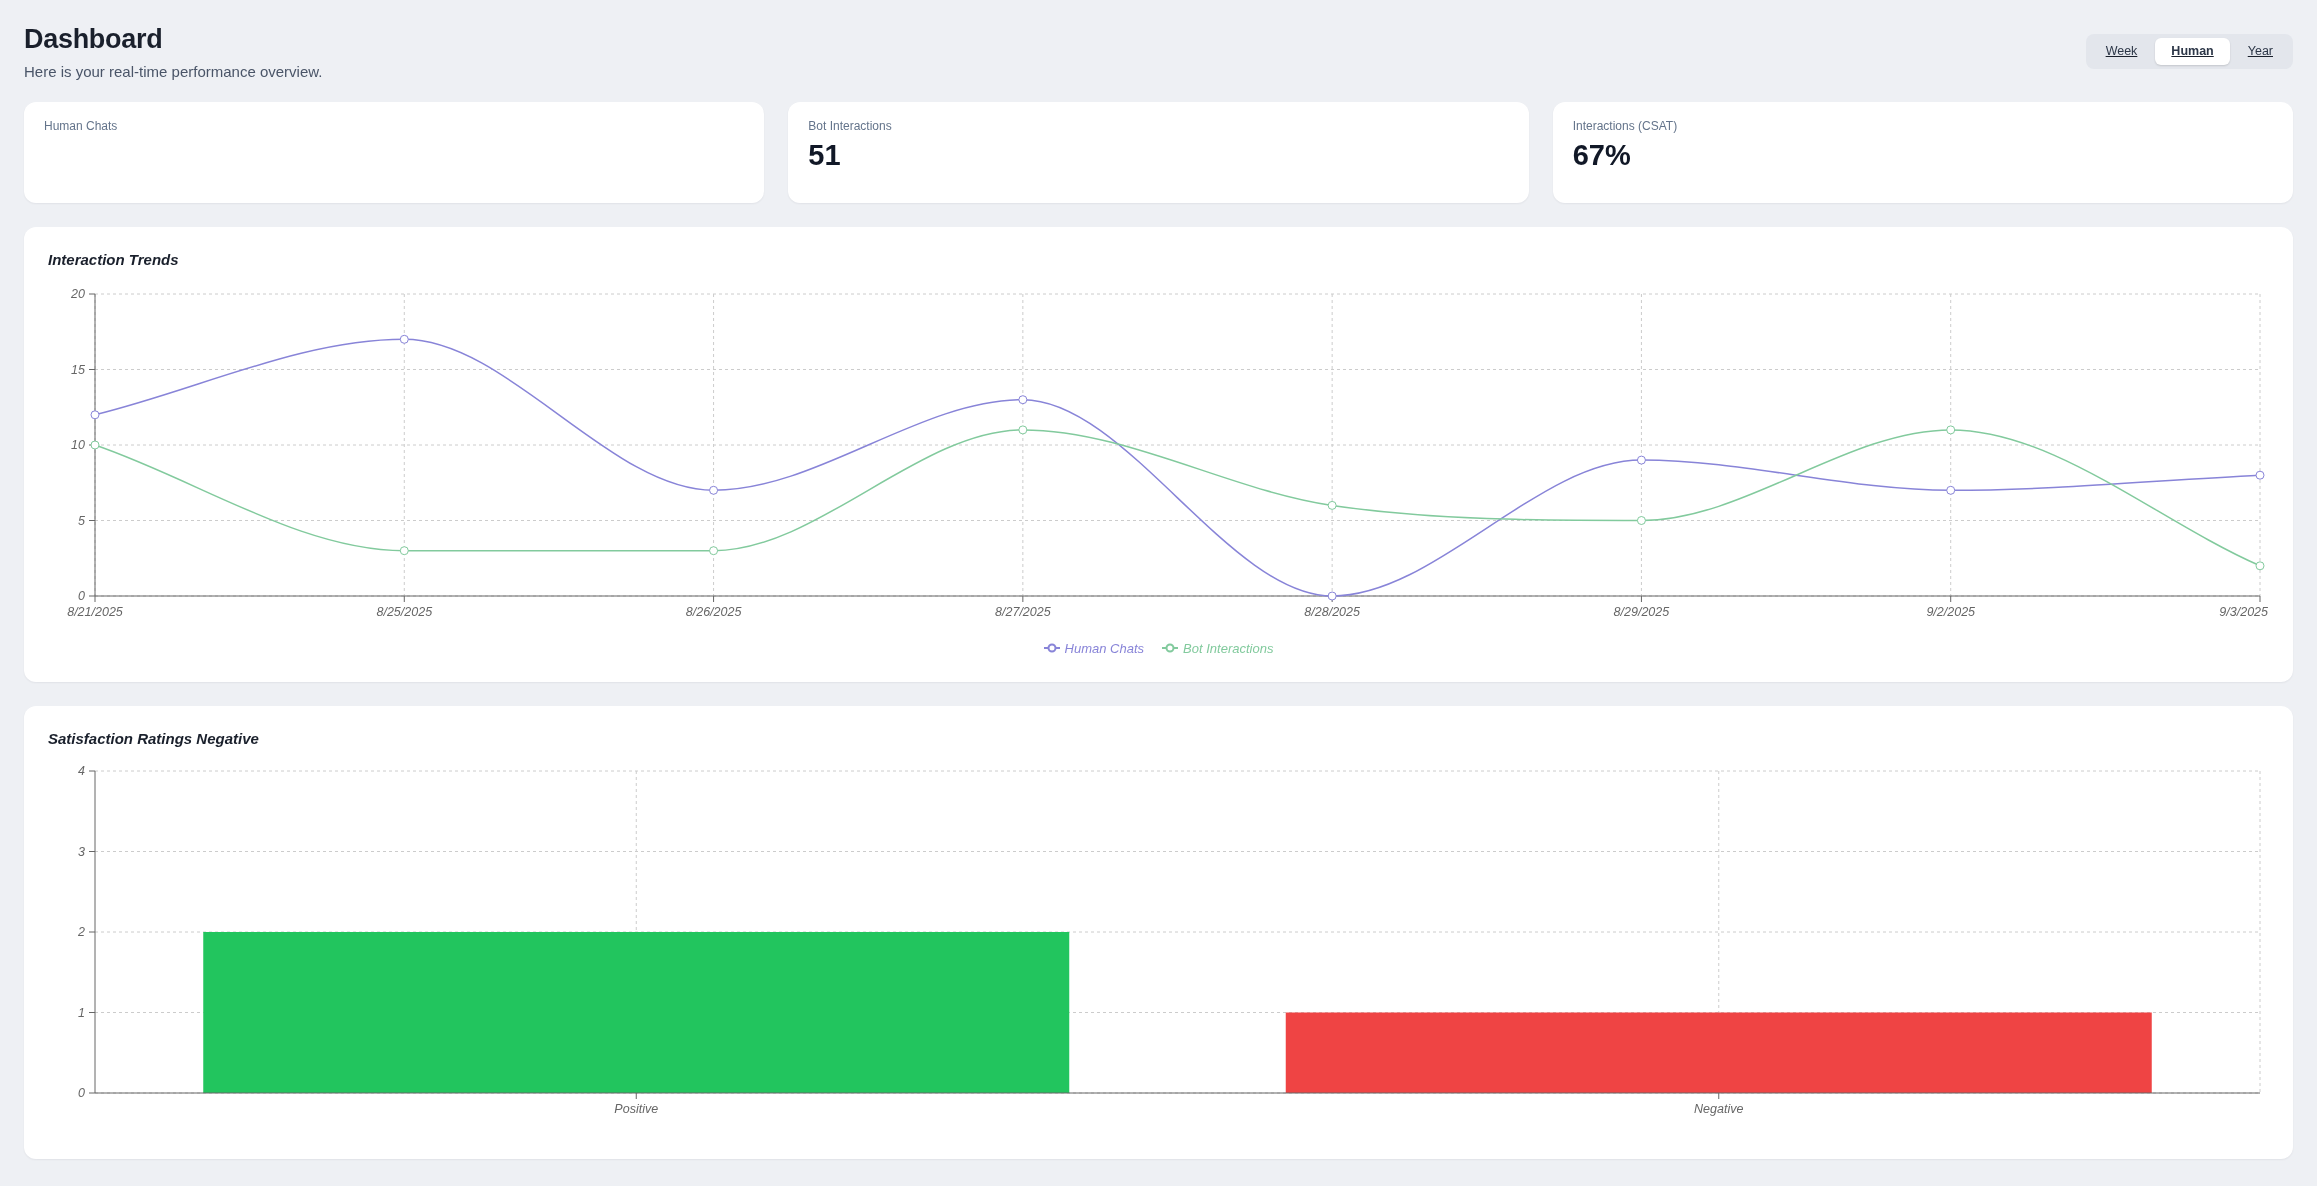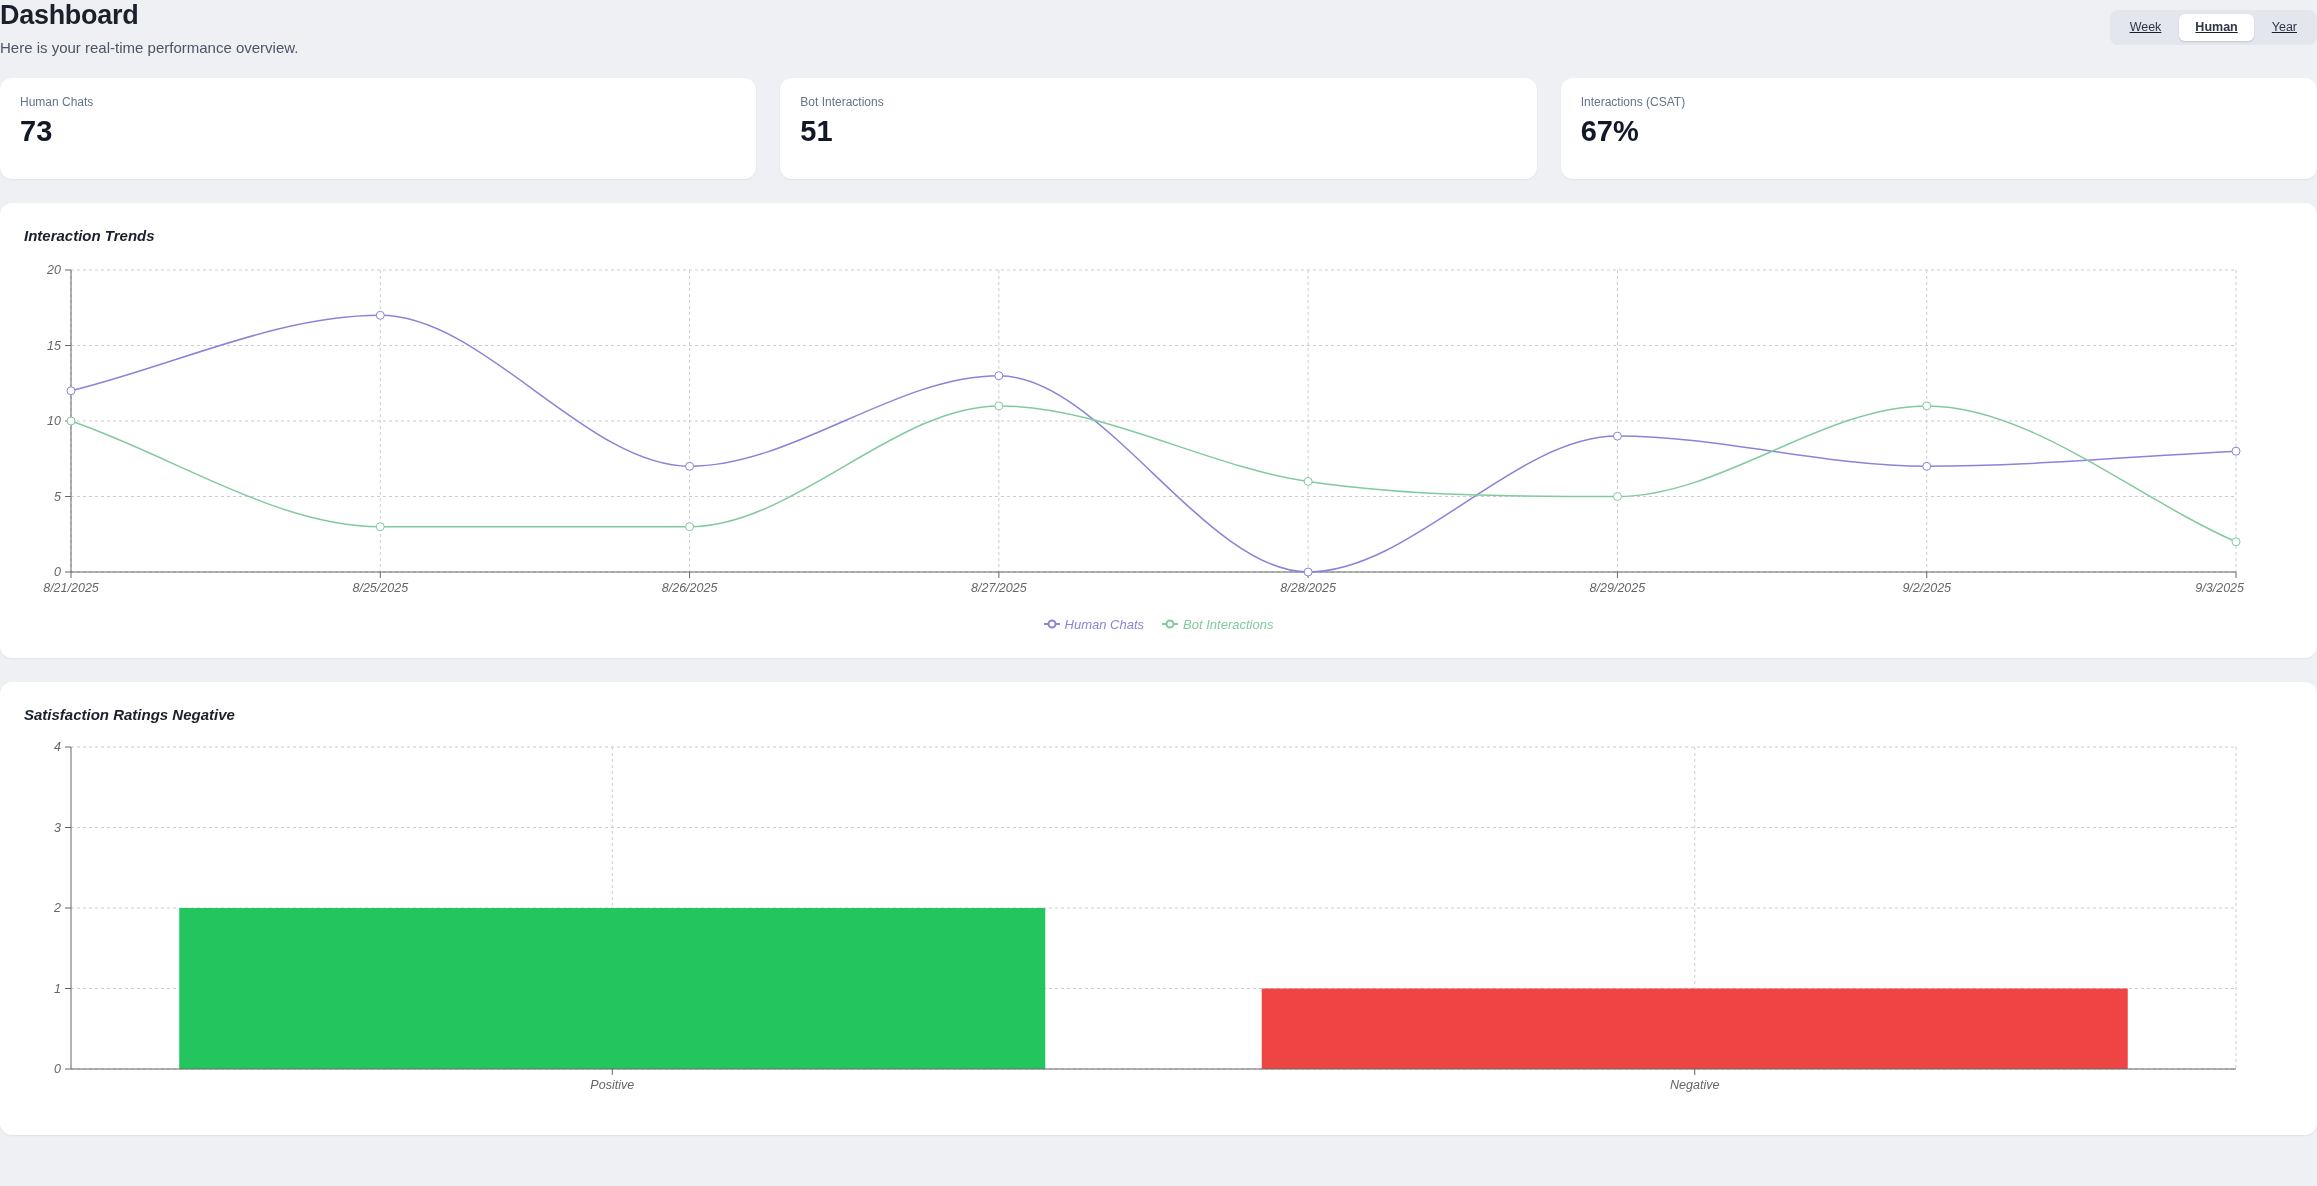--- a/index.html
+++ b/index.html
@@ -2,21 +2,21 @@
 <html><head>
 <meta charset="utf-8">
 <style>
   * { box-sizing: border-box; margin: 0; padding: 0; }
   html, body { width: 2317px; height: 1186px; }
   body {
     background: #eef0f4;
     font-family: "Liberation Sans", sans-serif;
     color: #1a202c;
   }
-  .page { }
+  .page { padding: 24px; }
 
   
   .header { display: flex; justify-content: space-between; align-items: flex-start; }
   .title { font-size: 27px; font-weight: 700; color: #1a202c; letter-spacing: -0.3px; }
   .subtitle { font-size: 15px; color: #4a5568; margin-top: 8px; }
   .toggle-group {
     display: inline-flex; background: #e3e6ec; border-radius: 8px;
     padding: 4px; margin-top: 10px; gap: 2px; text-decoration: underline;
   }
   .toggle-btn {
@@ -60,21 +60,20 @@
     <div class="toggle-group">
       <button class="toggle-btn">Week</button>
       <button class="toggle-btn active">Human</button>
       <button class="toggle-btn">Year</button>
     </div>
   </div>
 
   <div class="stats">
     <div class="card">
       <div class="card-label">Human Chats</div>
-      <div class="card-value">73</div>
     </div>
     <div class="card">
       <div class="card-label">Bot Interactions</div>
       <div class="card-value">51</div>
     </div>
     <div class="card">
       <div class="card-label">Interactions (CSAT)</div>
       <div class="card-value">67%</div>
     </div>
   </div>

